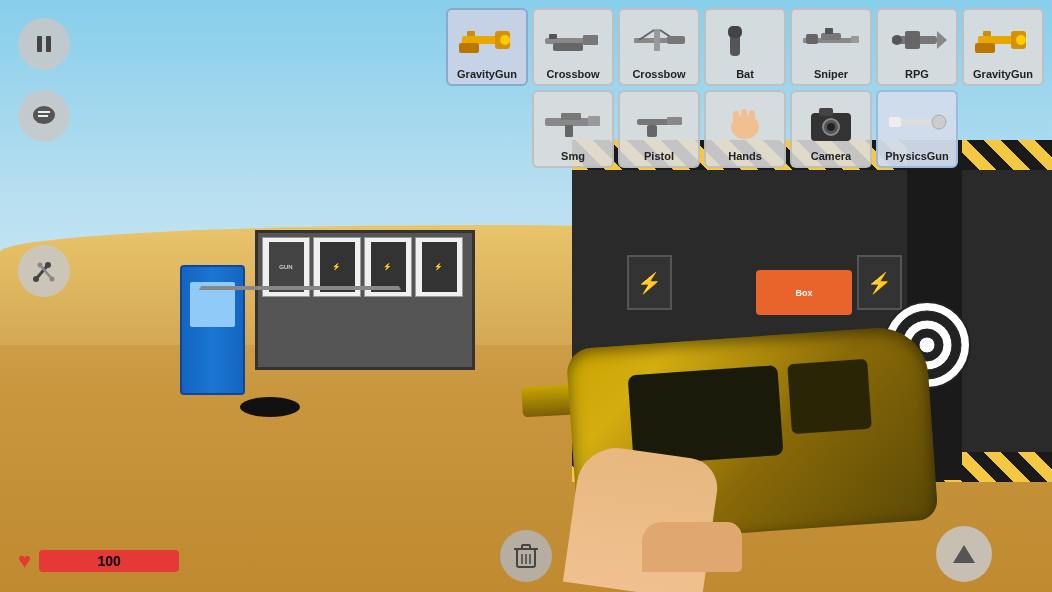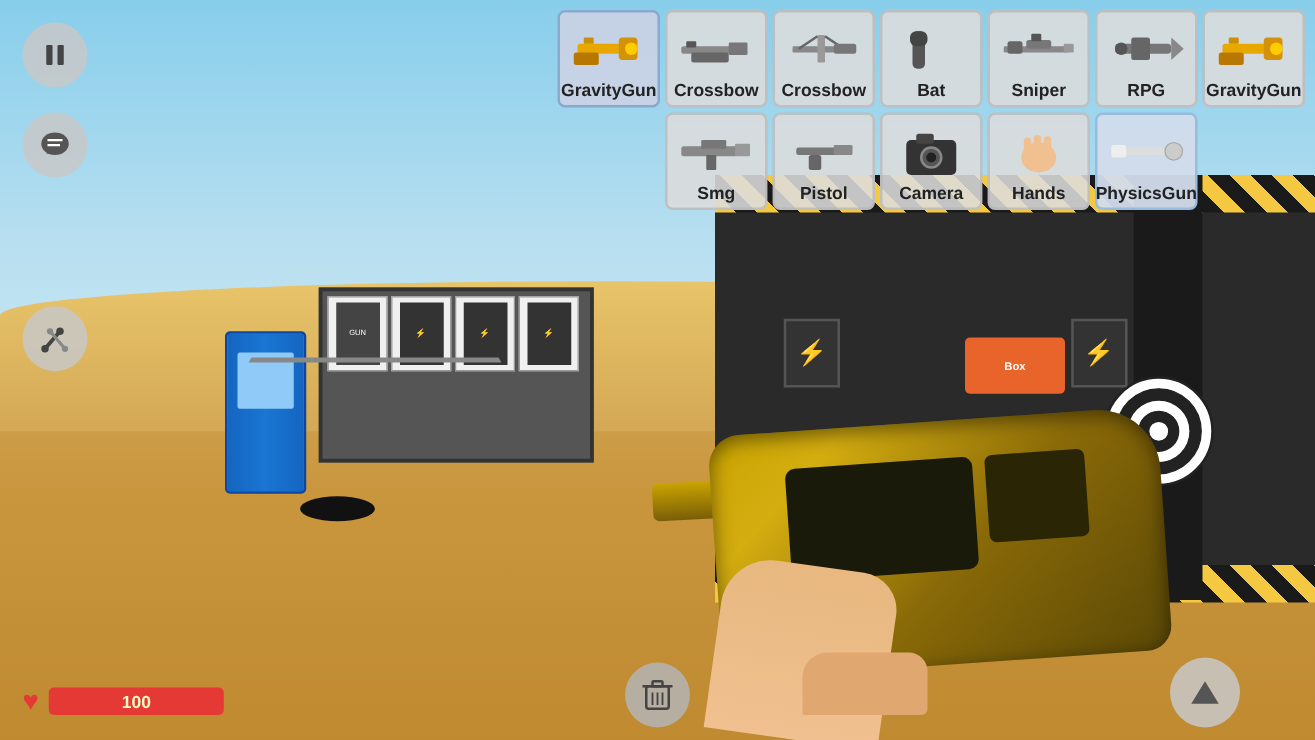--- a/index.html
+++ b/index.html
@@ -81,21 +81,21 @@
         #f5c842 0px, #f5c842 12px,
         #1a1a1a 12px, #1a1a1a 24px
       );
     }
 
     
     .orange-sign {
       position: absolute;
       right: 200px;
       top: 270px;
-      width: 80px;
+      width: 96px;
       height: 45px;
       background: #e8642a;
       border-radius: 4px;
       display: flex;
       align-items: center;
       justify-content: center;
     }
 
     .orange-sign-text {
       color: white;
@@ -279,21 +279,21 @@
       width: 140px;
       height: 22px;
       background: #e53935;
       border-radius: 4px;
       display: flex;
       align-items: center;
       justify-content: center;
     }
 
     .health-value {
-      color: #fef9c3;
+      color: #000000;
       font-weight: bold;
       font-size: 14px;
     }
 
     
     .btn-delete {
       position: absolute;
       bottom: 10px;
       left: 50%;
       transform: translateX(-50%);
@@ -358,21 +358,21 @@
 
     .weapon-icon-area {
       flex: 1;
       width: 100%;
       display: flex;
       align-items: center;
       justify-content: center;
     }
 
     .weapon-label {
-      font-size: 14px;
+      font-size: 11px;
       font-weight: bold;
       color: #222;
       text-align: center;
       margin-top: 2px;
       line-height: 1.2;
     }
 
     
     .weapon-svg {
       width: 60px;
@@ -618,39 +618,39 @@
             <rect x="8" y="16" width="35" height="6" rx="2" fill="#777"></rect>
             <rect x="18" y="22" width="10" height="12" rx="2" fill="#666"></rect>
             <rect x="38" y="14" width="15" height="8" rx="1" fill="#888"></rect>
           </svg>
         </div>
     <div class="weapon-label">Pistol</div>
   </div>
       <div class="weapon-cell">
     <div class="weapon-icon-area">
           <svg viewBox="0 0 60 38" class="weapon-svg">
+            <ellipse cx="30" cy="24" rx="14" ry="12" fill="#f0c090"></ellipse>
+            <rect x="18" y="8" width="6" height="16" rx="3" fill="#f0c090"></rect>
+            <rect x="26" y="6" width="6" height="18" rx="3" fill="#f0c090"></rect>
+            <rect x="34" y="7" width="6" height="17" rx="3" fill="#f0c090"></rect>
+          </svg>
+        </div>
+    <div class="weapon-label">Hands</div>
+  </div>
+      <div class="weapon-cell">
+    <div class="weapon-icon-area">
+          <svg viewBox="0 0 60 38" class="weapon-svg">
             <rect x="10" y="10" width="40" height="28" rx="4" fill="#333"></rect>
             <circle cx="30" cy="24" r="8" fill="#555" stroke="#888" stroke-width="2"></circle>
             <circle cx="30" cy="24" r="4" fill="#222"></circle>
             <rect x="18" y="5" width="14" height="8" rx="2" fill="#444"></rect>
           </svg>
         </div>
     <div class="weapon-label">Camera</div>
   </div>
-      <div class="weapon-cell">
-    <div class="weapon-icon-area">
-          <svg viewBox="0 0 60 38" class="weapon-svg">
-            <ellipse cx="30" cy="24" rx="14" ry="12" fill="#f0c090"></ellipse>
-            <rect x="18" y="8" width="6" height="16" rx="3" fill="#f0c090"></rect>
-            <rect x="26" y="6" width="6" height="18" rx="3" fill="#f0c090"></rect>
-            <rect x="34" y="7" width="6" height="17" rx="3" fill="#f0c090"></rect>
-          </svg>
-        </div>
-    <div class="weapon-label">Hands</div>
-  </div>
       <div class="weapon-cell highlighted">
     <div class="weapon-icon-area">
           <svg viewBox="0 0 60 38" class="weapon-svg">
             <rect x="5" y="16" width="48" height="6" rx="3" fill="#ddd"></rect>
             <circle cx="52" cy="19" r="7" fill="#ccc" stroke="#aaa" stroke-width="1"></circle>
             <rect x="2" y="14" width="12" height="10" rx="2" fill="#eee"></rect>
           </svg>
         </div>
     <div class="weapon-label">PhysicsGun</div>
   </div>

